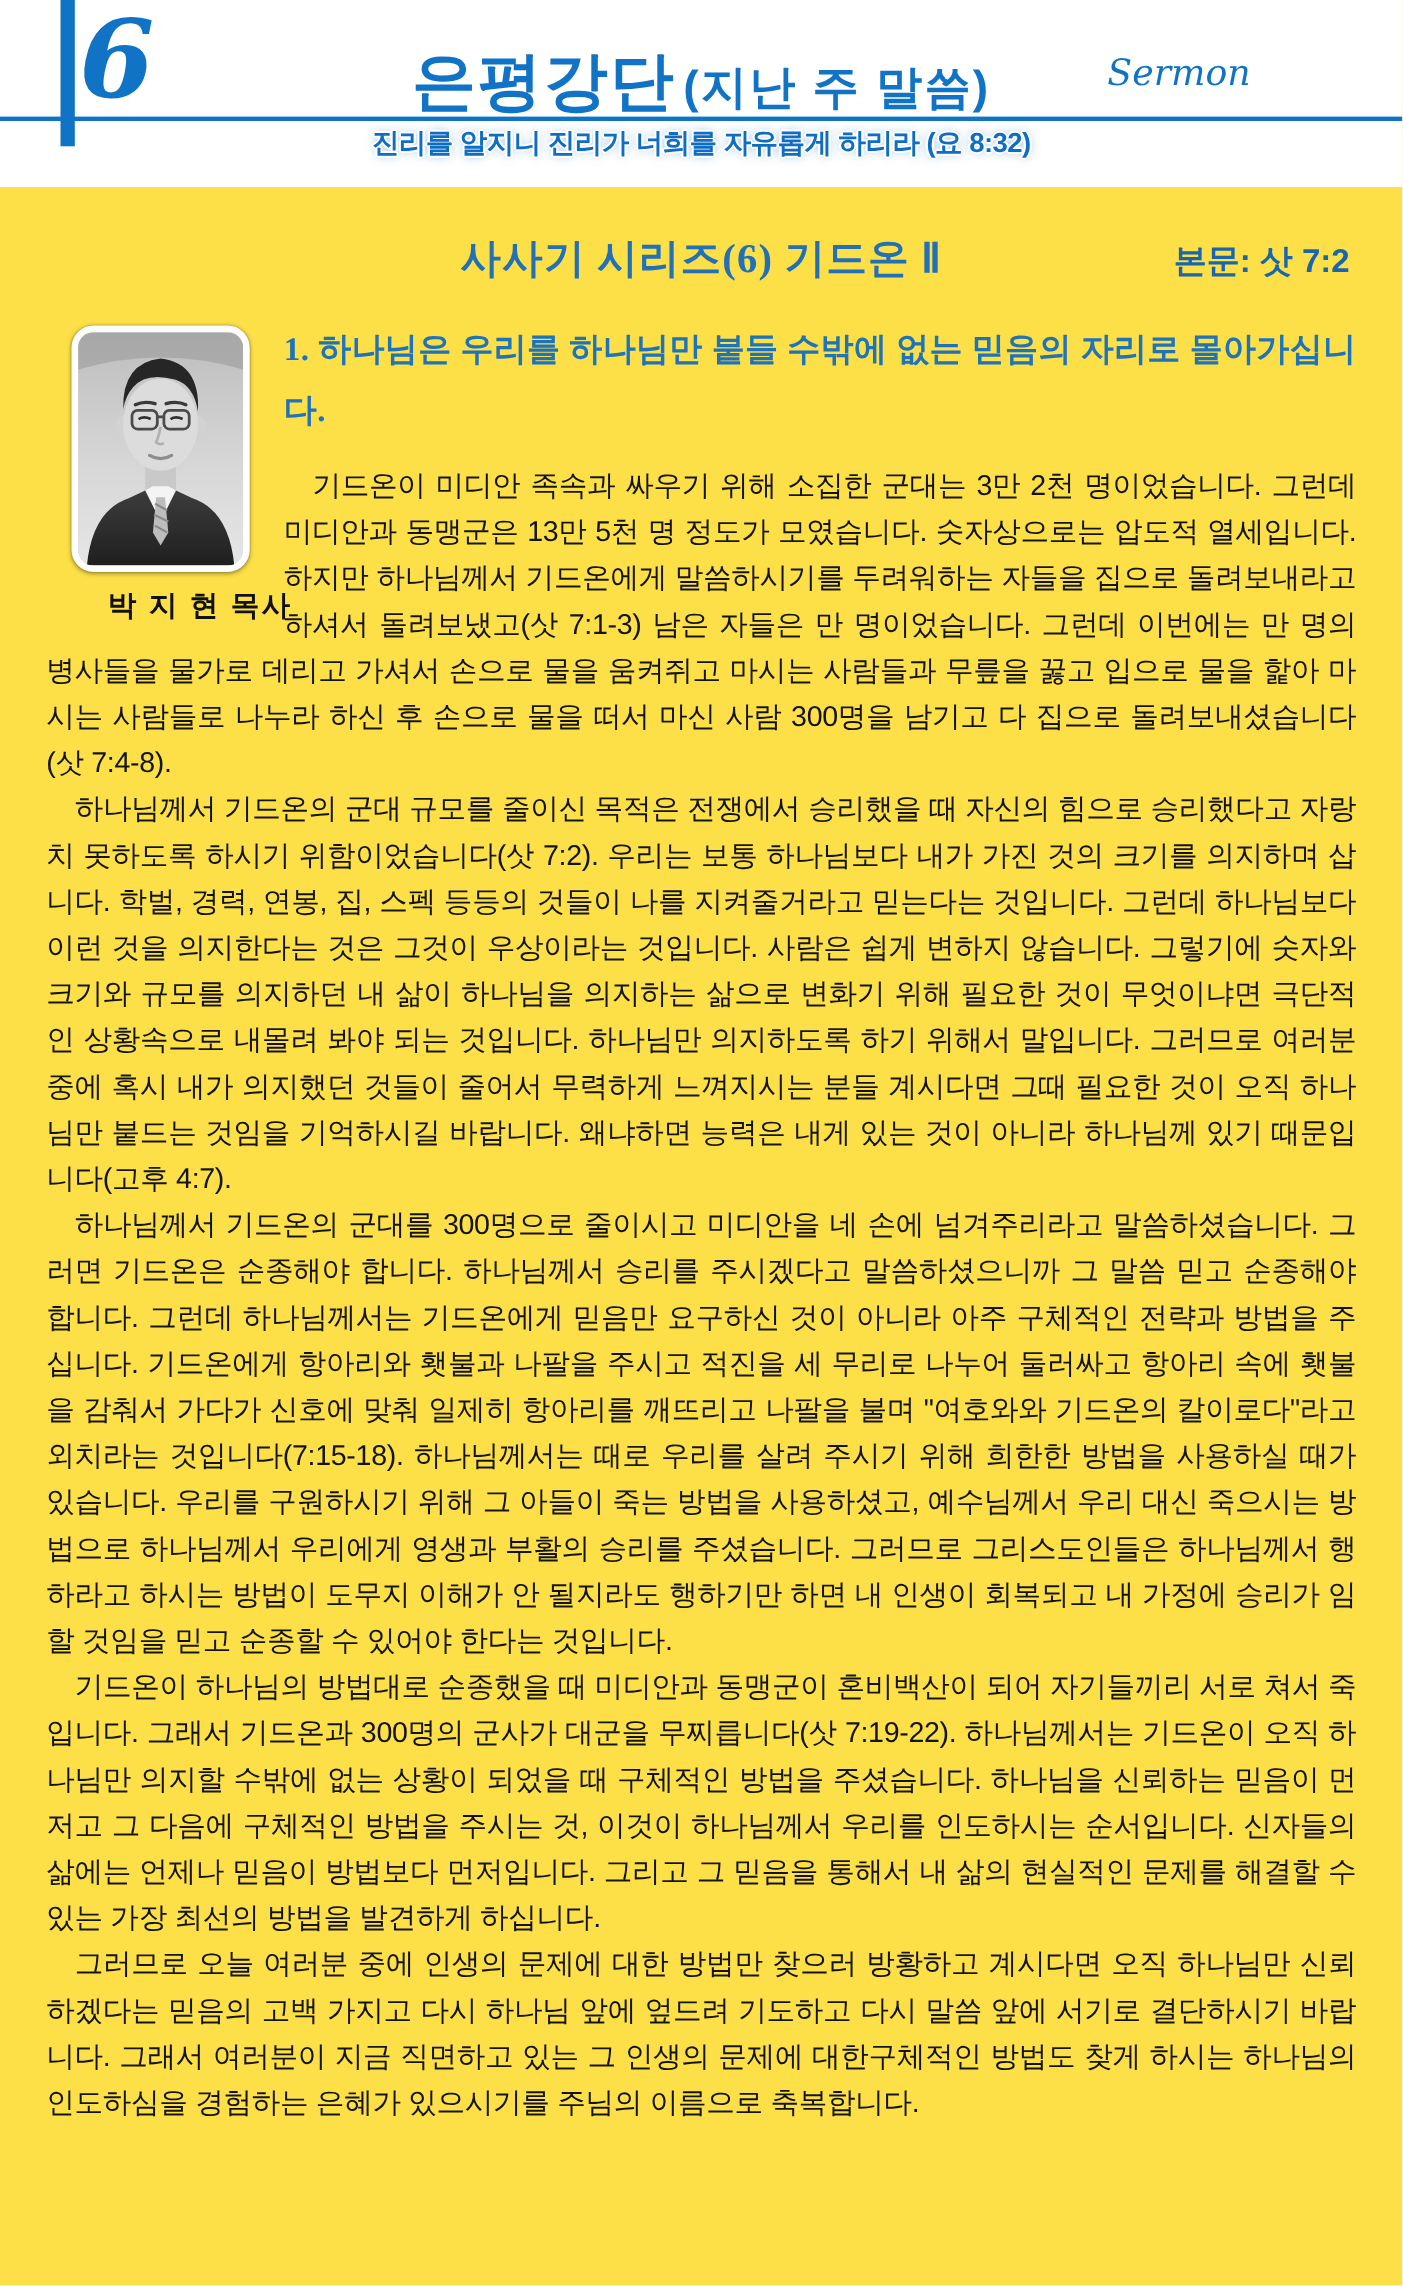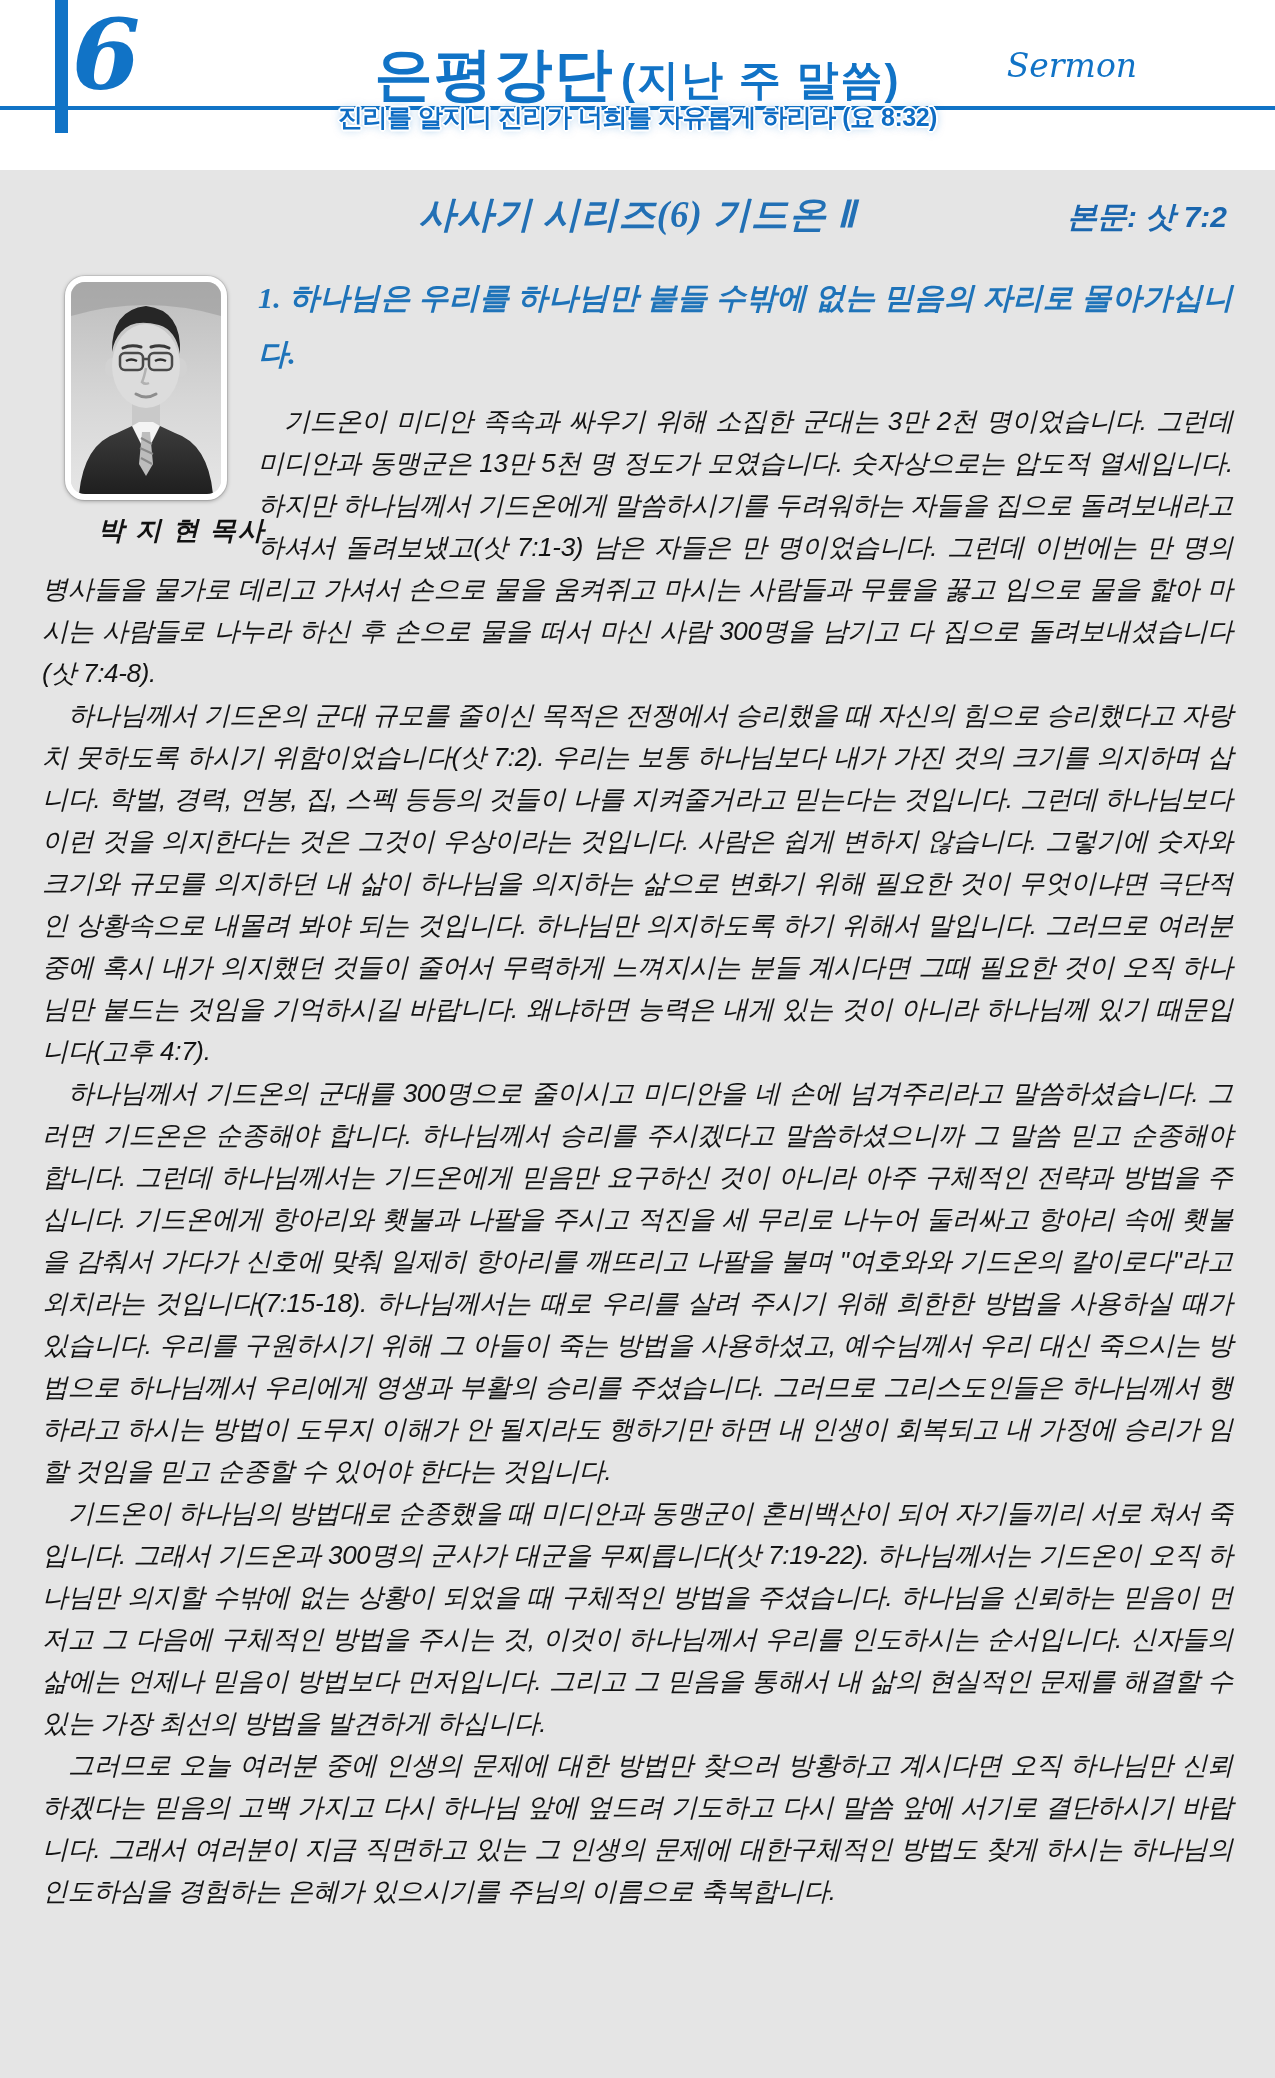--- a/index.html
+++ b/index.html
@@ -18,31 +18,31 @@
     color:#1173c6;font-weight:800;letter-spacing:2px;white-space:nowrap;
   }
   .masthead .ht-main{font-size:58px;}
   .masthead .ht-paren{font-size:42px;font-weight:800;}
   .sermon-script{
     position:absolute;right:138px;top:46px;font-size:33px;color:#1173c6;
     font-style:italic;font-family:"DejaVu Serif",serif;
   }
   .hline{position:absolute;top:106px;left:0;width:100%;height:4px;background:#1173c6;}
   .verse{
-    position:absolute;top:101px;left:0;width:100%;text-align:center;
+    position:absolute;top:113px;left:0;width:100%;text-align:center;
     font-size:25px;font-weight:800;color:#0f6dc4;letter-spacing:-0.5px;
     text-shadow:
       -2px 0 0 #fff, 2px 0 0 #fff, 0 -2px 0 #fff, 0 2px 0 #fff,
       -1px -1px 0 #fff, 1px 1px 0 #fff, -1px 1px 0 #fff, 1px -1px 0 #fff,
       0 0 9px rgba(17,115,198,0.55);
   }
   
   .panel{
     position:absolute;top:170px;left:0;right:0;bottom:0;
-    background:#e5e5e5;padding:20px 42px 0 42px;box-sizing:border-box;font-style:italic;
+    background:#fde047;padding:40px 42px 0 42px;box-sizing:border-box;
   }
   .title-row{position:relative;height:56px;}
   .sermon-title{
     text-align:center;font-family:"Liberation Serif",serif;font-size:37px;
     font-weight:600;color:#2270b5;letter-spacing:1px;
   }
   .scripture-ref{
     position:absolute;right:6px;top:7px;font-size:30px;font-weight:bold;color:#1a66ae;
   }
   .body-text{

